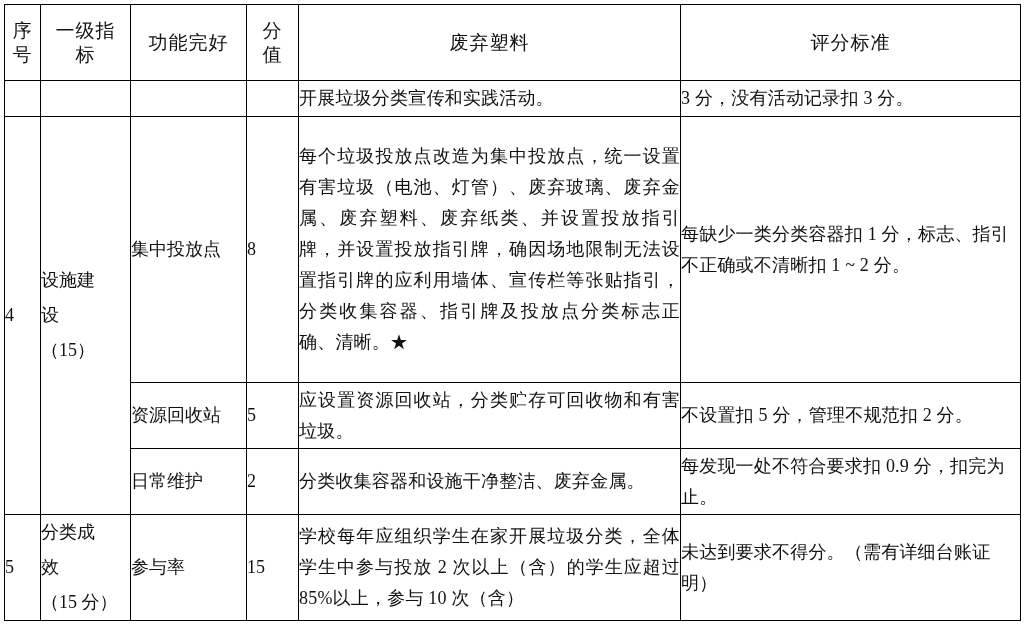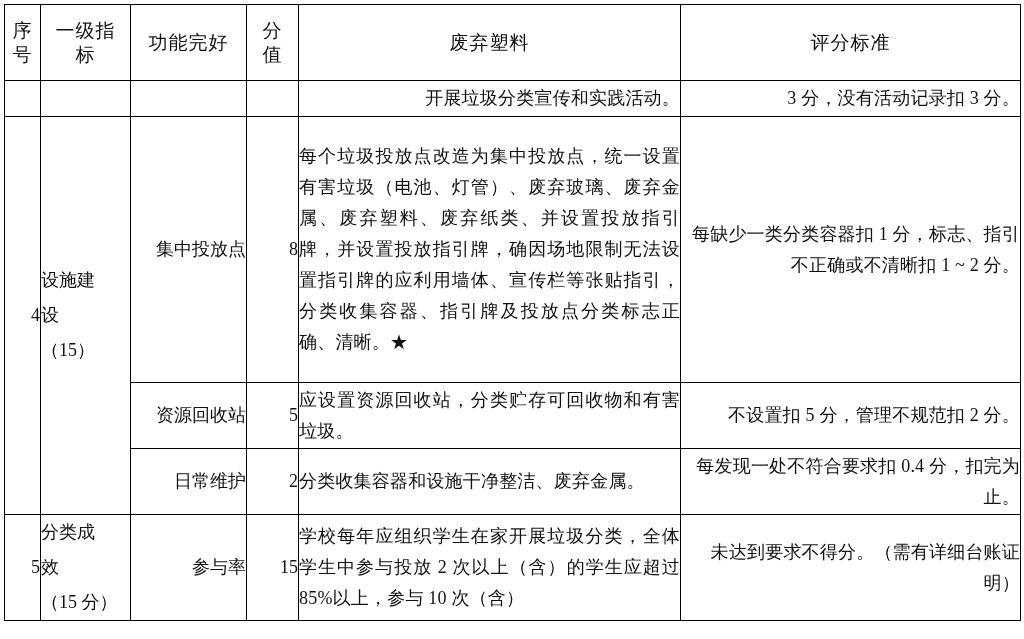--- a/index.html
+++ b/index.html
@@ -41,26 +41,26 @@
   thead td {
     height: 76px;
     text-align: center;
     font-size: 19px;
     letter-spacing: 1px;
   }
   .hdr-two-line {
     line-height: 1.25;
   }
   .cell-center {
-    text-align: right;
+    text-align: left;
     font-size: 18px;
     line-height: 1.5;
   }
   .cell-text {
-    text-align: right;
+    text-align: left;
     font-size: 18px;
     line-height: 1.72;
     padding: 7px 10px 8px 10px;
     letter-spacing: 0.2px;
   }
   .cell-text.justify {
     text-align: justify;
     text-justify: inter-ideograph;
   }
   .num {
@@ -138,21 +138,21 @@
         <td class="cell-center">资源回收站</td>
         <td class="cell-center num">5</td>
         <td class="cell-text justify" style="height:66px">应设置资源回收站，分类贮存可回收物和有害垃圾。</td>
         <td class="cell-text">不设置扣 5 分，管理不规范扣 2 分。</td>
       </tr>
 
       <tr>
         <td class="cell-center">日常维护</td>
         <td class="cell-center num">2</td>
         <td class="cell-text justify" style="height:66px">分类收集容器和设施干净整洁、废弃金属。</td>
-        <td class="cell-text">每发现一处不符合要求扣 0.4 分，扣完为止。</td>
+        <td class="cell-text">每发现一处不符合要求扣 0.9 分，扣完为止。</td>
       </tr>
 
       <tr>
         <td class="cell-center">5</td>
         <td class="lvl1-cell">
           <div>分类成</div>
           <div>效</div>
           <div>（15 分）</div>
         </td>
         <td class="cell-center">参与率</td>

